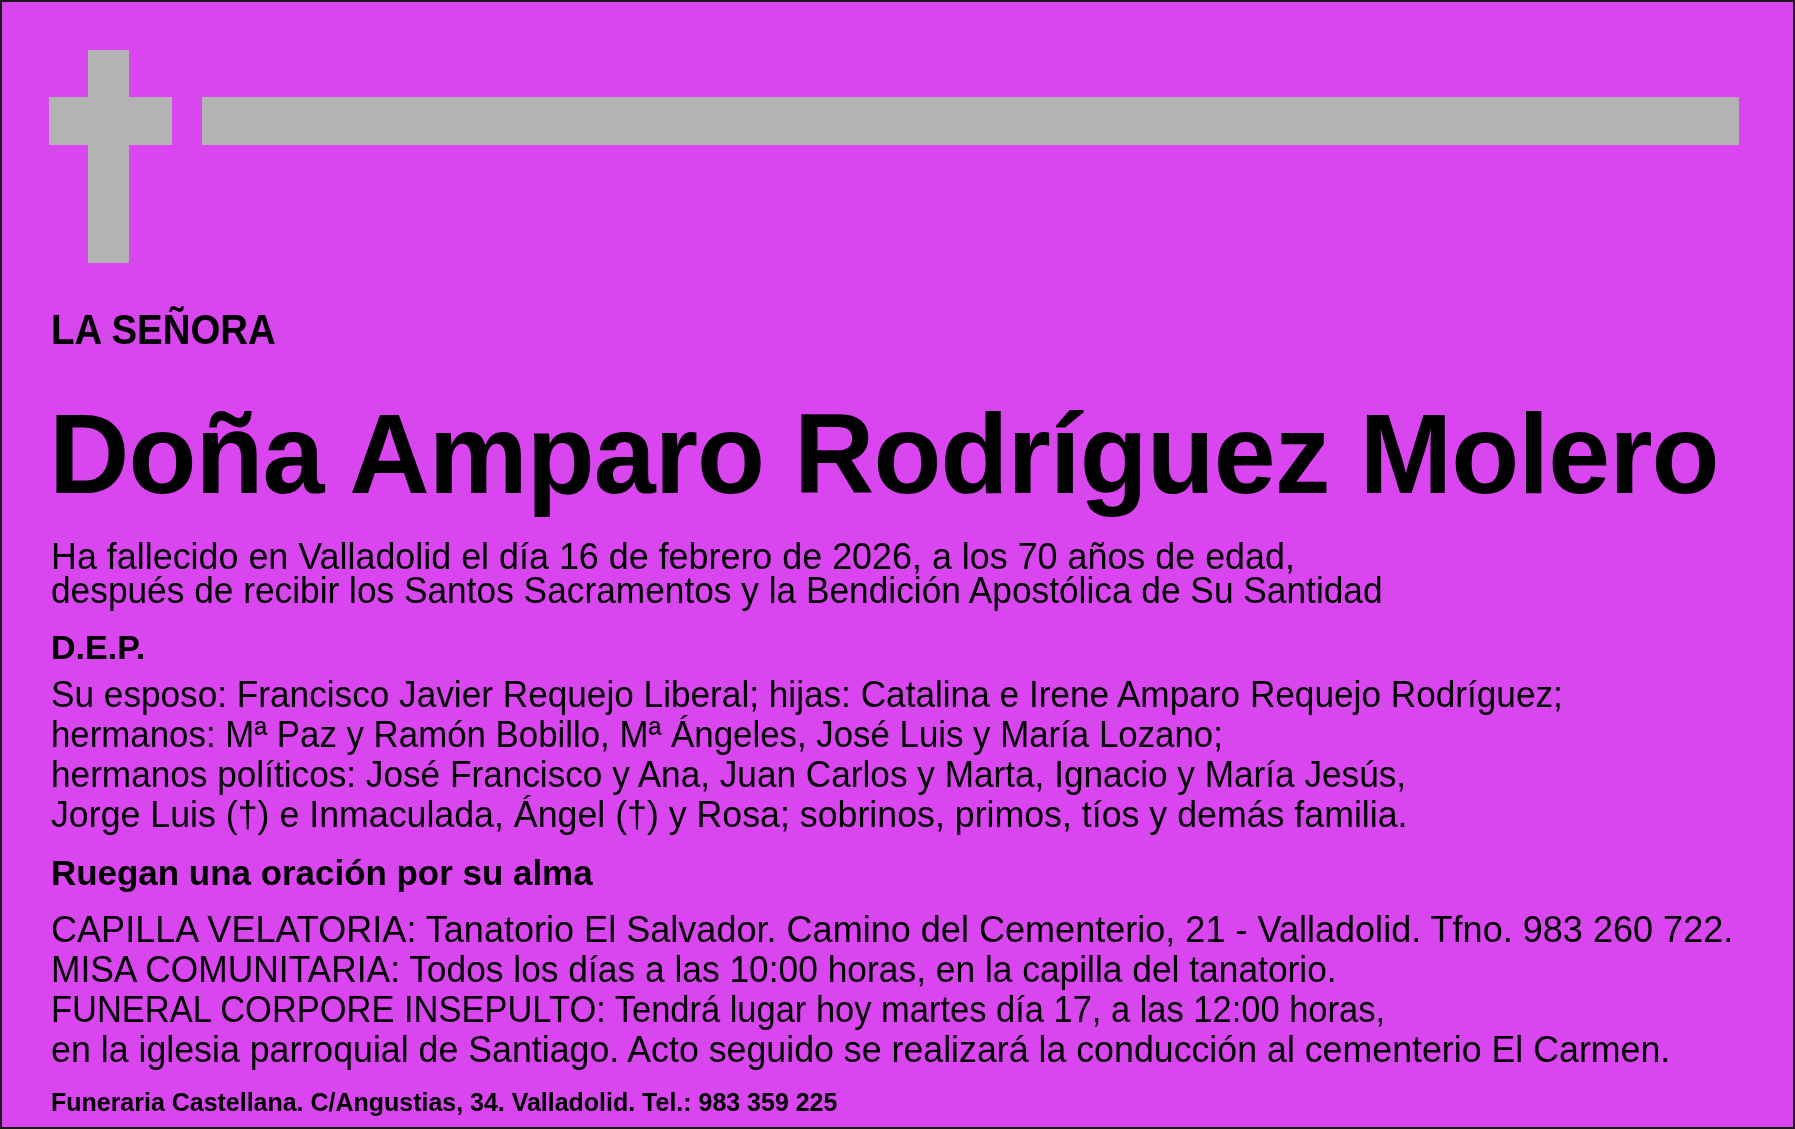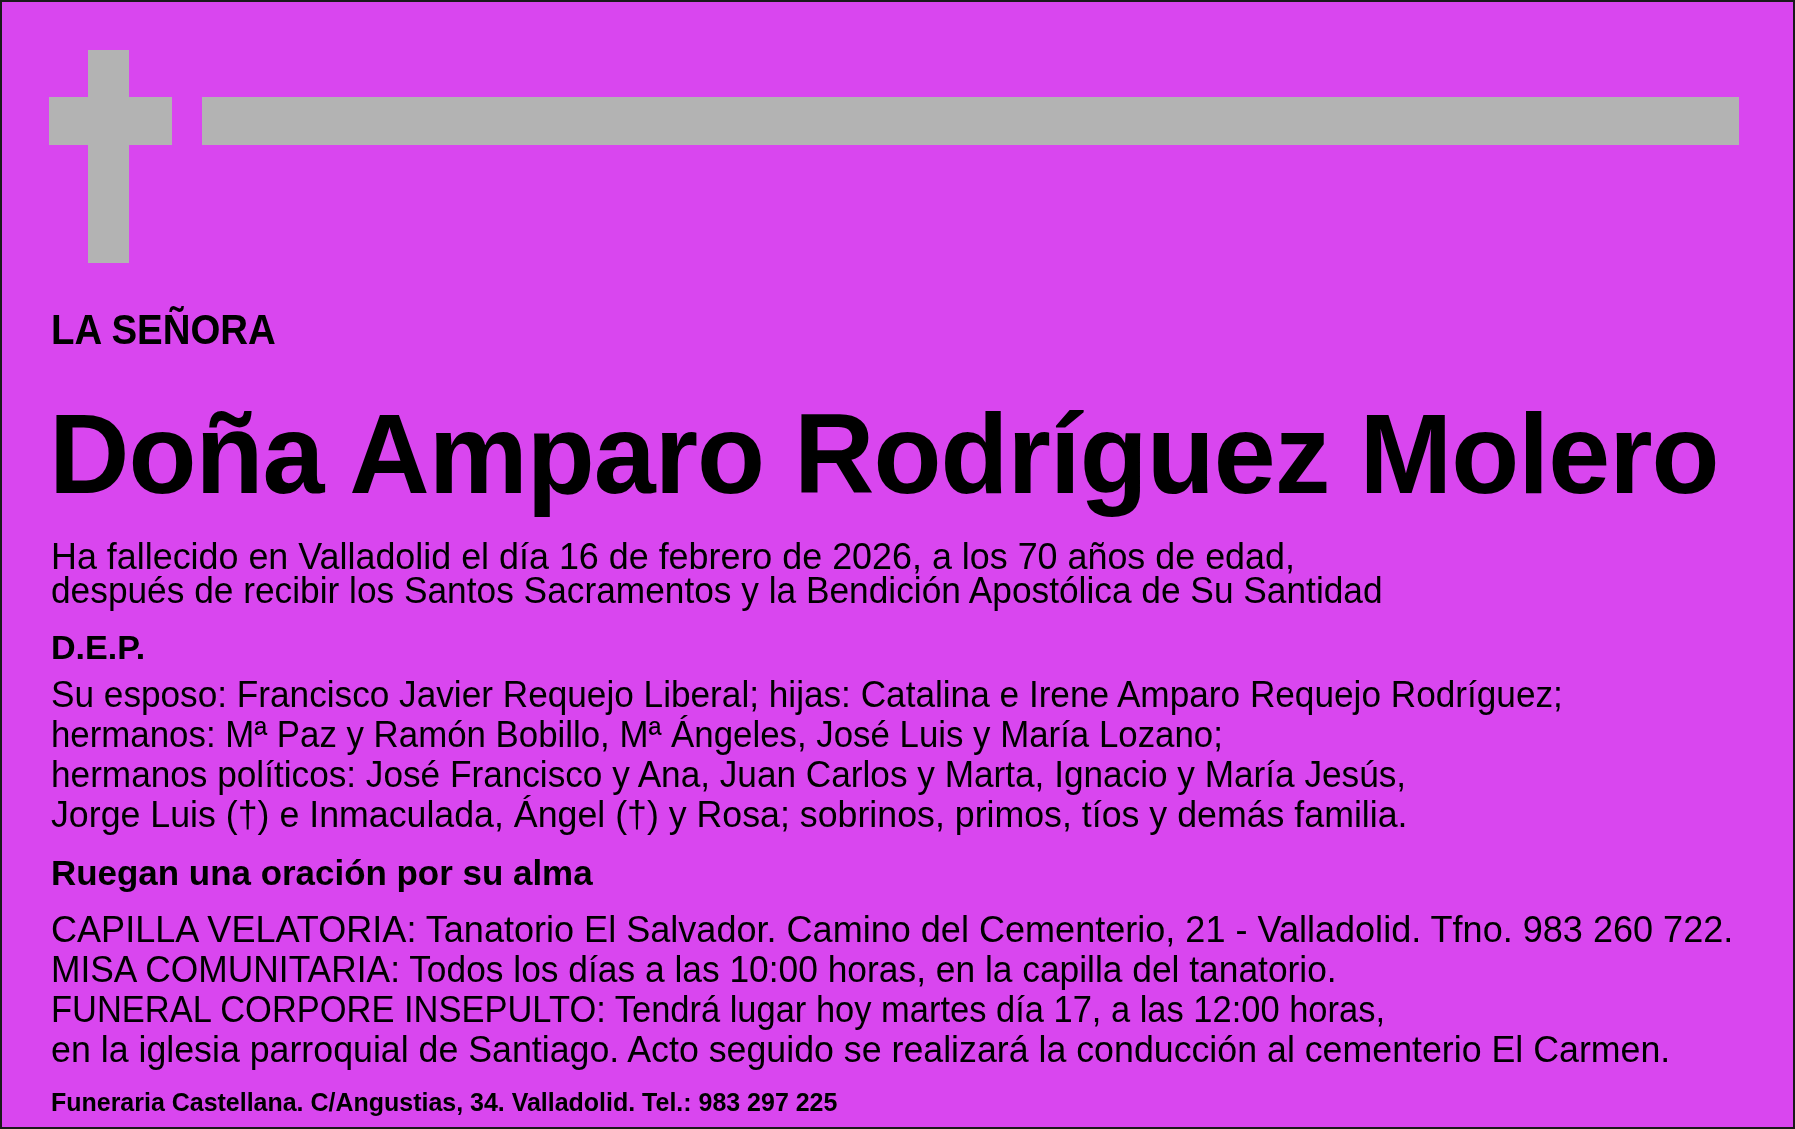--- a/index.html
+++ b/index.html
@@ -47,14 +47,14 @@
   <div class="line f-body" style="top: 754px; transform: scaleX(0.950877);">hermanos políticos: José Francisco y Ana, Juan Carlos y Marta, Ignacio y María Jesús,</div>
   <div class="line f-body" style="top: 794px; transform: scaleX(0.965836);">Jorge Luis (†) e Inmaculada, Ángel (†) y Rosa; sobrinos, primos, tíos y demás familia.</div>
 
   <div class="line bold f-pray" style="top: 853px; transform: scaleX(0.998158);">Ruegan una oración por su alma</div>
 
   <div class="line f-body" style="top: 909px; transform: scaleX(0.974508);">CAPILLA VELATORIA: Tanatorio El Salvador. Camino del Cementerio, 21 - Valladolid.  Tfno. 983 260 722.</div>
   <div class="line f-body" style="top: 949px; transform: scaleX(0.955423);">MISA COMUNITARIA: Todos los días a las 10:00 horas, en la capilla del tanatorio.</div>
   <div class="line f-body" style="top: 989px; transform: scaleX(0.931564);">FUNERAL CORPORE INSEPULTO: Tendrá lugar hoy martes día 17, a las 12:00 horas,</div>
   <div class="line f-body" style="top: 1029px; transform: scaleX(0.96599);">en la iglesia parroquial de Santiago. Acto seguido se realizará la conducción al cementerio El Carmen.</div>
 
-  <div class="line bold f-foot" style="top: 1088px; transform: scaleX(0.998729);">Funeraria Castellana. C/Angustias, 34.  Valladolid. Tel.: 983 297 225</div>
+  <div class="line bold f-foot" style="top: 1088px; transform: scaleX(0.998729);">Funeraria Castellana. C/Angustias, 34.  Valladolid. Tel.: 983 359 225</div>
 </div>
 
 </body></html>

